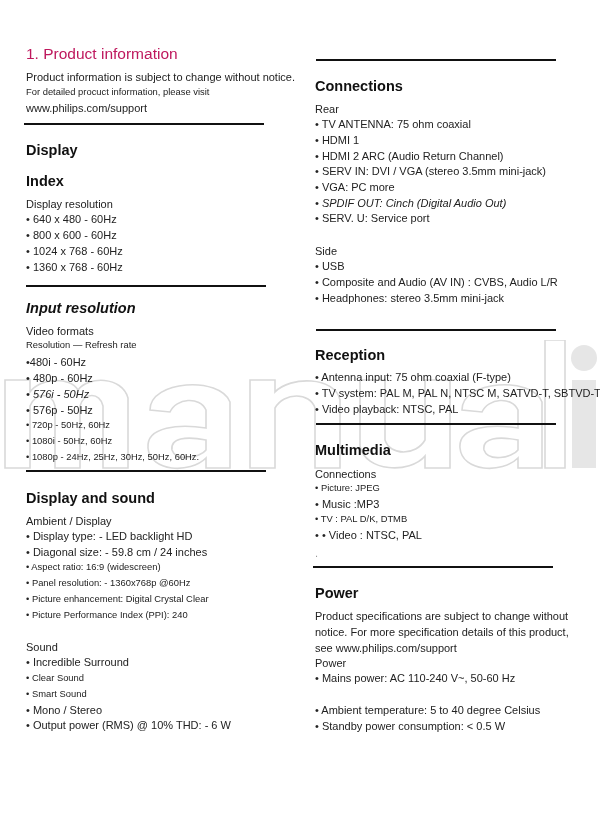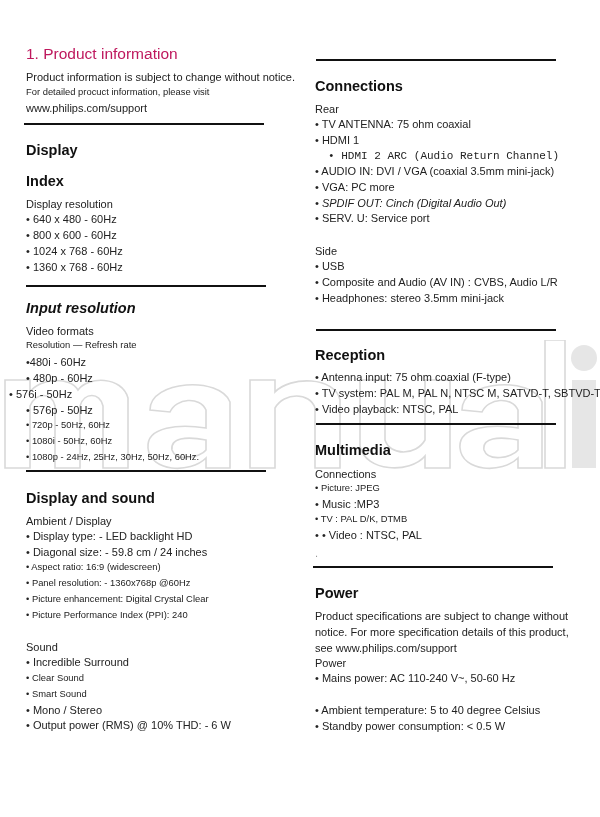--- a/index.html
+++ b/index.html
@@ -57,21 +57,21 @@
   <div class="abs t9" style="left:26px; top:229px;">• 800 x 600 - 60Hz</div>
   <div class="abs t9" style="left:26px; top:245px;">• 1024 x 768 - 60Hz</div>
   <div class="abs t9" style="left:26px; top:261px;">• 1360 x 768 - 60Hz</div>
   <div class="rule" style="left:26px; top:285px; width:240px;"></div>
 
   <div class="abs h2" style="left:26px; top:300px;font-style:italic;">Input resolution</div>
   <div class="abs t9" style="left:26px; top:325px;">Video formats</div>
   <div class="abs t10" style="left:26px; top:339px;">Resolution — Refresh rate</div>
   <div class="abs t9" style="left:26px; top:356px;">•480i - 60Hz</div>
   <div class="abs t9" style="left:26px; top:372px;">• 480p - 60Hz</div>
-  <div class="abs t9" style="left:9px; top:388px;">• 576i - 50Hz</div>
+  <div class="abs t9" style="left:26px; top:388px;font-style:italic;">• 576i - 50Hz</div>
   <div class="abs t9" style="left:26px; top:404px;">• 576p - 50Hz</div>
   <div class="abs t10" style="left:26px; top:419px;">• 720p - 50Hz, 60Hz</div>
   <div class="abs t10" style="left:26px; top:435px;">• 1080i - 50Hz, 60Hz</div>
   <div class="abs t10" style="left:26px; top:451px;">• 1080p - 24Hz, 25Hz, 30Hz, 50Hz, 60Hz.</div>
   <div class="rule" style="left:26px; top:470px; width:240px;"></div>
 
   <div class="abs h2" style="left:26px; top:490px;">Display and sound</div>
   <div class="abs t9" style="left:26px; top:515px;">Ambient / Display</div>
   <div class="abs t9" style="left:26px; top:530px;">• Display type: - LED backlight HD</div>
   <div class="abs t9" style="left:26px; top:546px;">• Diagonal size: - 59.8 cm / 24 inches</div>
@@ -85,22 +85,22 @@
   <div class="abs t10" style="left:26px; top:672px;">• Clear Sound</div>
   <div class="abs t10" style="left:26px; top:688px;">• Smart Sound</div>
   <div class="abs t9" style="left:26px; top:704px;">• Mono / Stereo</div>
   <div class="abs t9" style="left:26px; top:719px;">• Output power (RMS) @ 10% THD: - 6 W</div>
 
   <div class="rule" style="left:316px; top:59px; width:240px;"></div>
   <div class="abs h2" style="left:315px; top:78px;">Connections</div>
   <div class="abs t9" style="left:315px; top:103px;">Rear</div>
   <div class="abs t9" style="left:315px; top:118px;">• TV ANTENNA: 75 ohm coaxial</div>
   <div class="abs t9" style="left:315px; top:134px;">• HDMI 1</div>
-  <div class="abs t9" style="left:328px; top:150px;font-family:Liberation Mono, monospace;">• HDMI 2 ARC (Audio Return Channel)</div>
-  <div class="abs t9" style="left:315px; top:165px;">• AUDIO IN: DVI / VGA (coaxial 3.5mm mini-jack)</div>
+  <div class="abs t9" style="left:315px; top:150px;">• HDMI 2 ARC (Audio Return Channel)</div>
+  <div class="abs t9" style="left:315px; top:165px;">• SERV IN: DVI / VGA (stereo 3.5mm mini-jack)</div>
   <div class="abs t9" style="left:315px; top:181px;">• VGA: PC more</div>
   <div class="abs t9" style="left:315px; top:197px;font-style:italic;">• SPDIF OUT: Cinch (Digital Audio Out)</div>
   <div class="abs t9" style="left:315px; top:212px;">• SERV. U: Service port</div>
 
   <div class="abs t9" style="left:315px; top:245px;">Side</div>
   <div class="abs t9" style="left:315px; top:260px;">• USB</div>
   <div class="abs t9" style="left:315px; top:276px;">• Composite and Audio (AV IN) : CVBS, Audio L/R</div>
   <div class="abs t9" style="left:315px; top:292px;">• Headphones: stereo 3.5mm mini-jack</div>
   <div class="rule" style="left:316px; top:329px; width:240px;"></div>
 

